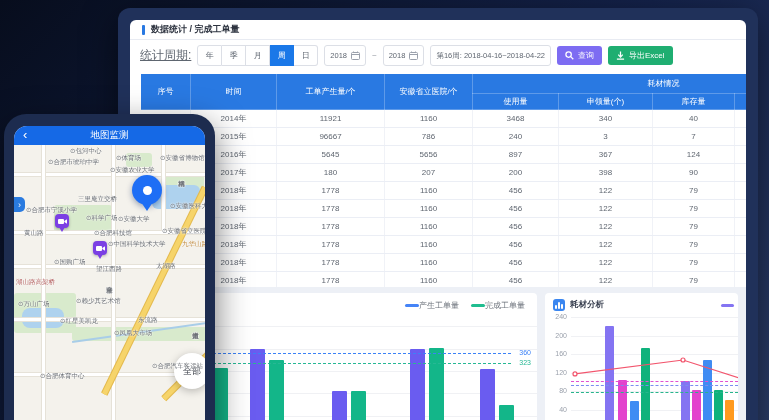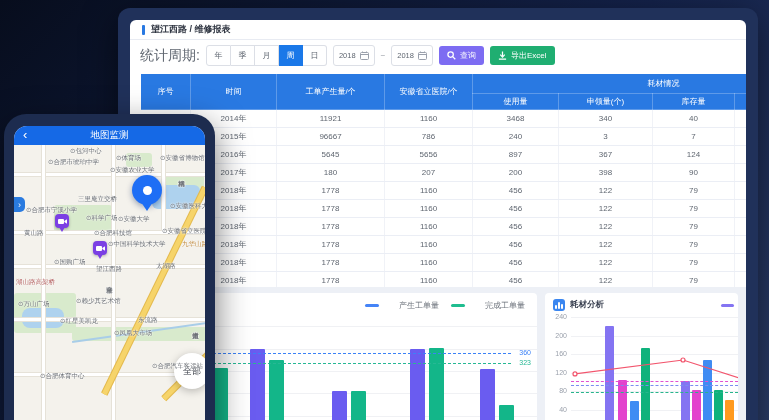--- a/index.html
+++ b/index.html
@@ -9,21 +9,21 @@
   .window{position:absolute;left:118px;top:8px;width:640px;height:520px;
           background:#20315a;border-radius:12px;padding:12px;box-sizing:border-box;
           box-shadow:0 10px 34px rgba(0,0,0,.5);}
   .card{background:#fff;border-radius:6px;width:616px;height:496px;overflow:hidden;position:relative;}
   
   .breadcrumb{height:19px;display:flex;align-items:center;border-bottom:1px solid #e8ebf2;padding:0 12px;gap:6px;}
   .bc-bar{width:3px;height:10px;background:#2979e2;border-radius:1px;display:inline-block;}
   .bc-text{font-size:9px;font-weight:bold;color:#2e3440;}
   
   .filterbar{height:31px;display:flex;align-items:center;padding:0 10px;gap:6px;white-space:nowrap;}
-  .f-label{font-size:14px;color:#5f6670;}
+  .f-label{font-size:12px;color:#5f6670;text-decoration:underline;}
   .segs{display:flex;}
   .seg{width:23px;height:19px;line-height:19px;text-align:center;font-size:8px;color:#5f6670;
        border:1px solid #dcdfe6;border-left:none;background:#fff;cursor:pointer;}
   .seg:first-child{border-left:1px solid #dcdfe6;border-radius:3px 0 0 3px;}
   .seg:last-child{border-radius:0 3px 3px 0;}
   .seg.active{background:#1a78e8;border-color:#1a78e8;color:#fff;}
   .ybox,.wbox{height:19px;display:flex;align-items:center;border:1px solid #dcdfe6;border-radius:3px;
        background:#fff;font-size:7.5px;color:#5f6670;padding:0 5px;gap:4px;}
   .tilde{font-size:8px;color:#8a8f98;}
   .btn{height:19px;display:flex;align-items:center;gap:4px;border:none;border-radius:3px;
@@ -40,21 +40,21 @@
            border-bottom:1px solid #ebeef5;border-right:1px solid #f0f2f7;background:#fff;}
   tr.total td{background:#f8f9fb;color:#f0506a;height:16px;}
   tr.avg td{background:#fff;height:16px;}
   
   .chartsec{position:absolute;left:0;top:267px;width:616px;bottom:-140px;background:#edf0f6;
             padding:6px 8px;box-sizing:border-box;display:flex;gap:8px;}
   .chart-card{background:#fff;border-radius:4px;position:relative;height:166px;overflow:hidden;flex:none;}
   .chart-card.left{width:399px;}
   .chart-card.right{width:193px;}
   .legend{position:absolute;top:7px;right:12px;display:flex;gap:12px;align-items:center;}
-  .lg-item{display:flex;align-items:center;gap:20px;font-size:8px;color:#6a7079;}
+  .lg-item{display:flex;align-items:center;gap:0;font-size:8px;color:#6a7079;}
   .lg-line{width:14px;height:3px;border-radius:2px;display:inline-block;}
   .gridline{position:absolute;left:0;right:0;height:1px;background:#f0f1f4;}
   .refline{position:absolute;left:0;right:26px;border-top:1px dashed;}
   .reflabel{position:absolute;right:6px;font-size:7px;}
   .vbar{position:absolute;border-radius:1px 1px 0 0;}
   .rc-head{position:absolute;top:6px;left:8px;display:flex;align-items:center;gap:5px;}
   .rc-icon{width:12px;height:12px;border-radius:3px;background:#3a86f0;position:relative;display:inline-block;}
   .rc-icon i{position:absolute;bottom:2px;width:2px;background:#fff;border-radius:1px;}
   .rc-title{font-size:8.5px;color:#394050;font-weight:bold;}
   .rc-dash{position:absolute;top:11px;right:4px;width:13px;height:3px;border-radius:2px;background:#8474f2;}
@@ -100,21 +100,21 @@
   svg{display:block;}
 </style>
 </head>
 <body>
 
 <div class="window">
   <div class="card">
 
     <div class="breadcrumb">
       <span class="bc-bar"></span>
-      <span class="bc-text">望江西路 / 维修报表</span>
+      <span class="bc-text">数据统计 / 完成工单量</span>
     </div>
 
     <div class="filterbar">
       <span class="f-label">统计周期:</span>
       <div class="segs" id="segs">
           <span class="seg">年</span>
           <span class="seg">季</span>
           <span class="seg">月</span>
           <span class="seg active">周</span>
           <span class="seg">日</span>
@@ -130,20 +130,23 @@
       </div>
       <span class="tilde">~</span>
       <div class="ybox">
         <span>2018</span>
         <svg width="9" height="9" viewBox="0 0 9 9">
             <rect x="0.5" y="1.5" width="8" height="7" rx="1" fill="none" stroke="#9aa0ab"></rect>
             <line x1="0.5" y1="3.5" x2="8.5" y2="3.5" stroke="#9aa0ab"></line>
             <line x1="2.5" y1="0.5" x2="2.5" y2="2" stroke="#9aa0ab"></line>
             <line x1="6.5" y1="0.5" x2="6.5" y2="2" stroke="#9aa0ab"></line>
           </svg>
+      </div>
+      <div class="wbox">
+        <span>第16周: 2018-04-16~2018-04-22</span>
       </div>
       <button class="btn btn-query">
         <svg width="9" height="9" viewBox="0 0 10 10">
             <circle cx="4" cy="4" r="3" fill="none" stroke="#fff" stroke-width="1.4"></circle>
             <line x1="6.3" y1="6.3" x2="9.2" y2="9.2" stroke="#fff" stroke-width="1.4"></line>
           </svg>
         <span>查询</span>
       </button>
       <button class="btn btn-export">
         <svg width="9" height="9" viewBox="0 0 10 10">

